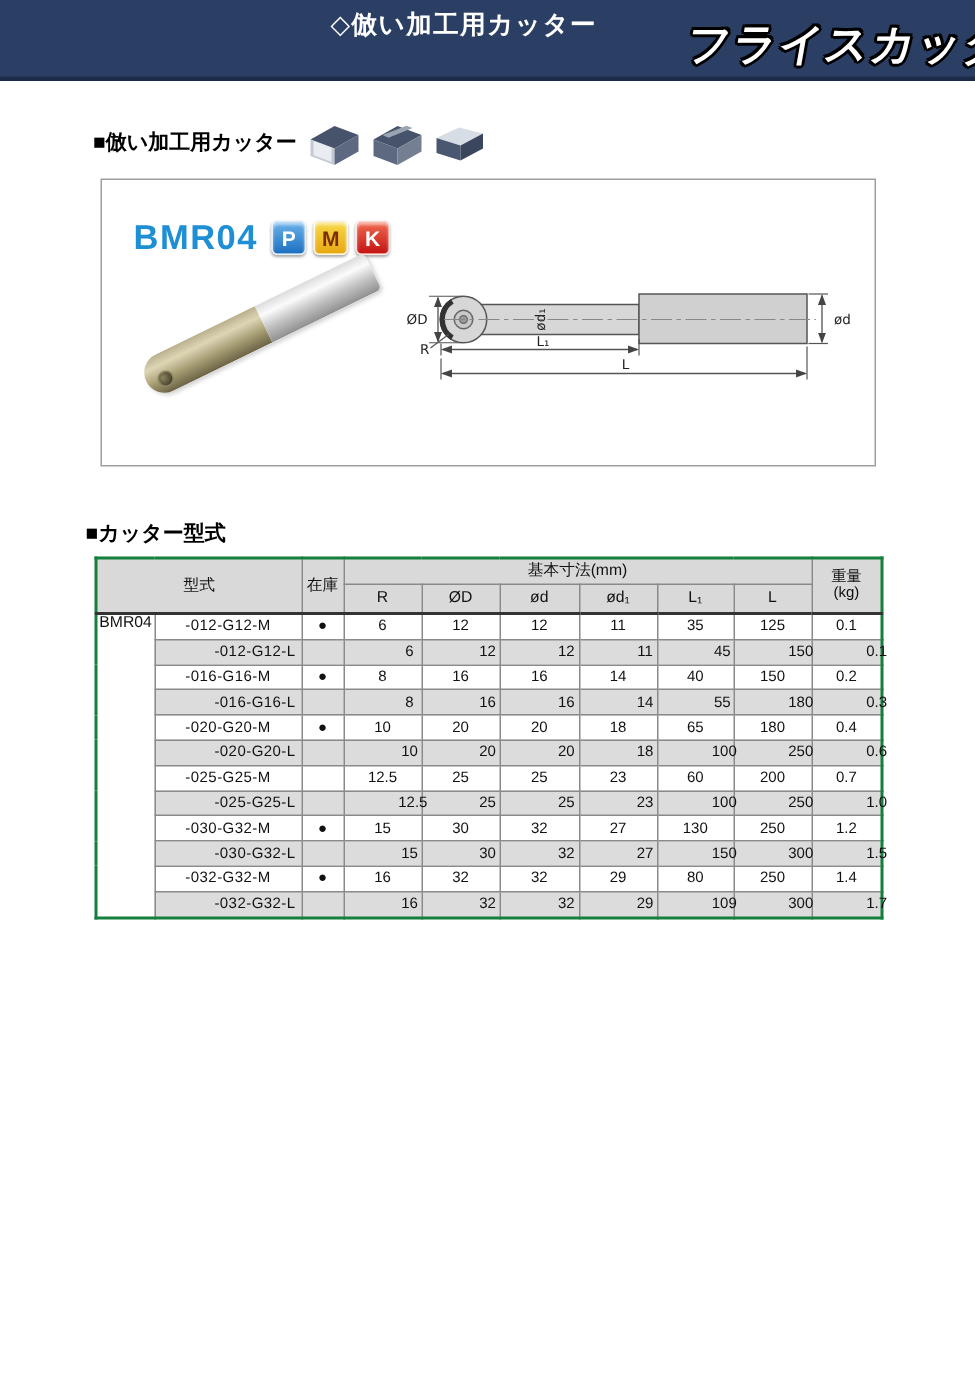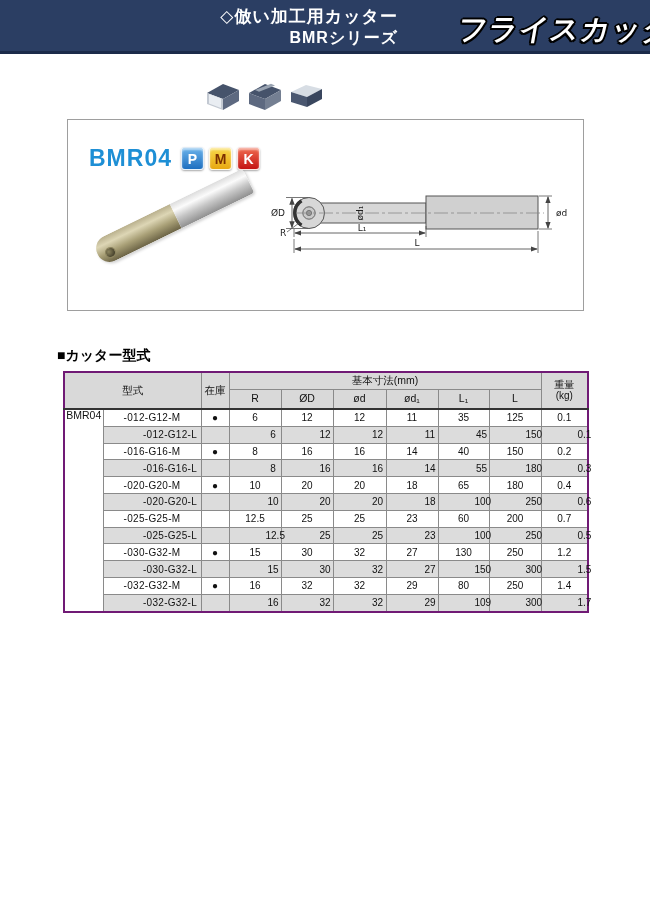--- a/index.html
+++ b/index.html
@@ -61,21 +61,21 @@
   }
   .tool-hole {
     position:absolute; left:7px; top:12px; width:9px; height:9px; border-radius:50%;
     background:radial-gradient(circle at 35% 35%, #8d855f 0%, #4a452f 70%);
     border:1px solid #8d855f;
   }
   .diagram {position:absolute; left:200px; top:66px;}
   
   .table-wrap {position:absolute; left:63px; top:371px;}
   table.spec {width:524px; border-collapse:collapse; table-layout:fixed; font-size:10px; color:#111;}
-  table.spec {border:2px solid #701a75;}
+  table.spec {border:2px solid #15803d;}
   table.spec th, table.spec td {border:1px solid #8a8a8a; padding:0; line-height:1.1;}
   table.spec th {background:#d9d9d9; font-weight:normal; font-size:10.5px; text-align:center;}
   tr.h1 th {height:16px;}
   tr.h2 th {height:18px;}
   tr.h2 th, table.spec th[rowspan] {border-bottom:2px solid #333;}
   .weight-head {font-size:10px; line-height:10.5px; padding:1px 0;}
   table.spec td {height:15.8px; text-align:center;}
   table.spec tr.alt td {background:#dcdcdc;padding-left:36px;}
   td.cell-prefix {background:#fff !important; vertical-align:top; padding-top:2px; font-size:10.5px;}
   td.cell-model {text-align:left; padding-left:10px; letter-spacing:.3px;}
@@ -85,25 +85,25 @@
   svg text {font-family:"DejaVu Sans","Liberation Sans",sans-serif;}
 </style>
 </head>
 <body>
 
 <div class="page">
 
   <div class="header-bar">
     <div class="header-titles">
       <div class="t1">◇倣い加工用カッター</div>
-      <div class="t2">BMRシリーズ</div>
     </div>
     <div class="category">フライスカッター</div>
   </div>
 
+  <div class="sec1-label">■倣い加工用カッター</div>
 
   <svg class="insert-icons" width="122" height="36" viewBox="0 0 122 36">
     <g>
       <polygon points="2,14 18,5 34,11 18,20" fill="#46536b"></polygon>
       <polygon points="2,14 18,20 18,31 2,25" fill="#c3c9d2"></polygon>
       <polygon points="18,20 34,11 34,22 18,31" fill="#5d6980"></polygon>
       <polygon points="4,15 16,19.5 16,29 4,24.5" fill="#e9edf2"></polygon>
     </g>
     <g transform="translate(42,0)">
       <polygon points="2,14 18,5 34,11 18,20" fill="#46536b"></polygon>
@@ -295,21 +295,21 @@
           </tr>
           <tr class="alt">
             <td class="cell-model">-025-G25-L</td>
             <td class="cell-stock"></td>
             <td>12.5</td>
             <td>25</td>
             <td>25</td>
             <td>23</td>
             <td>100</td>
             <td>250</td>
-            <td>0.5</td>
+            <td>1.0</td>
           </tr>
           <tr>
             <td class="cell-model">-030-G32-M</td>
             <td class="cell-stock">●</td>
             <td>15</td>
             <td>30</td>
             <td>32</td>
             <td>27</td>
             <td>130</td>
             <td>250</td>

